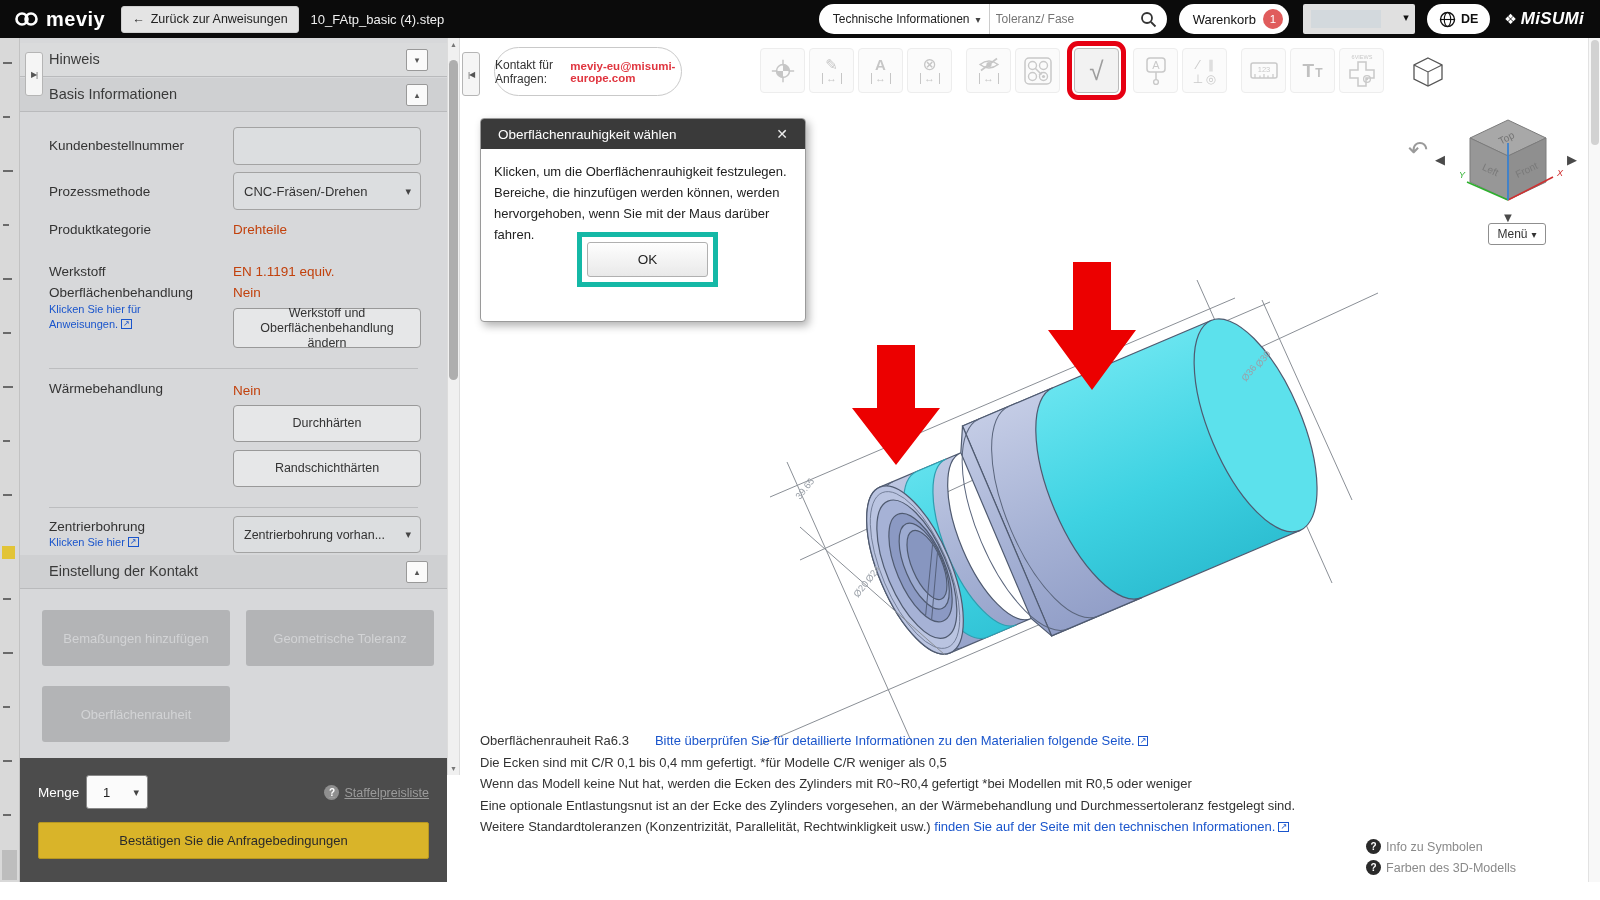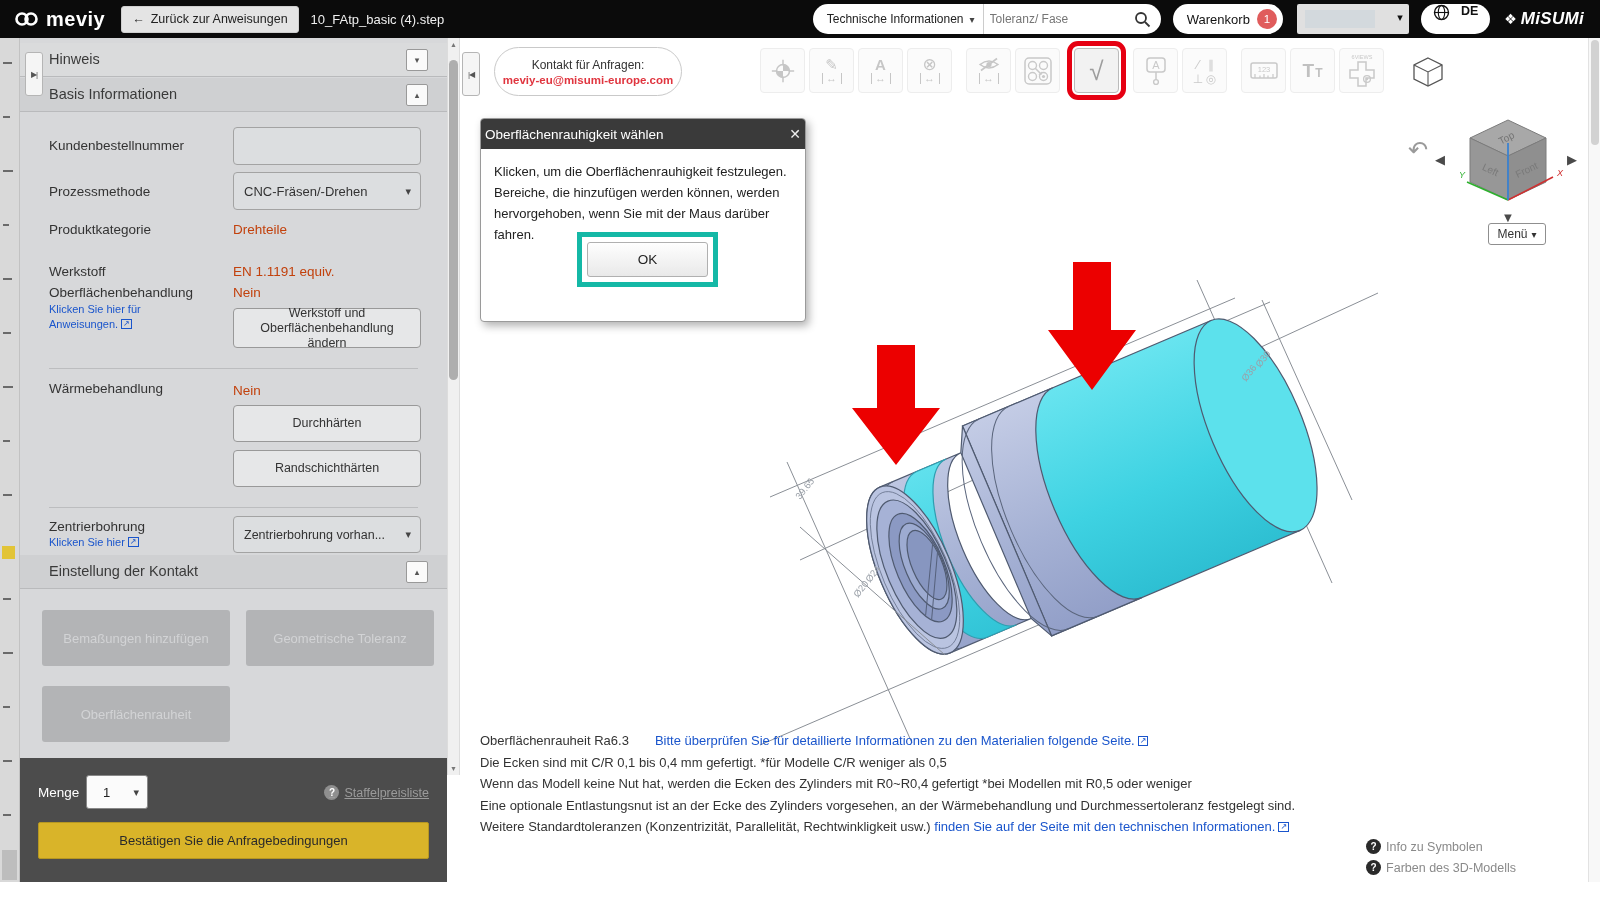--- a/index.html
+++ b/index.html
@@ -26,22 +26,22 @@
                   font-family:"Liberation Sans",sans-serif; min-width:0; }
   .mag { margin-right:10px; }
   .cart-pill { height:30px; background:#fff; border-radius:16px; display:flex; align-items:center;
                padding:0 6px 0 14px; margin-left:12px; font-size:13px; color:#111; cursor:pointer; }
   .cart-badge { width:20px; height:20px; border-radius:50%; background:#e05c5c; color:#fff;
                 font-size:11.5px; display:flex; align-items:center; justify-content:center; margin-left:7px; }
   .account-select { width:112px; height:30px; background:#e0e0e0; border-radius:2px; margin-left:14px;
                     position:relative; cursor:pointer; }
   .account-blank { position:absolute; left:8px; top:6px; width:70px; height:18px; background:#d3d9dd; }
   .account-chev { position:absolute; right:6px; top:7px; font-size:11px; color:#111; }
-  .lang-pill { height:30px; background:#fff; border-radius:16px; display:flex; 
-               gap:11px; padding:0 12px; margin-left:12px; cursor:pointer; }
+  .lang-pill { height:30px; background:#fff; border-radius:16px; display:flex; align-items:center;
+               gap:5px; padding:0 12px; margin-left:12px; cursor:pointer; }
   .lang-txt { font-size:12.5px; font-weight:bold; color:#111; }
   .brand { display:flex; align-items:center; gap:4px; margin:0 16px 0 14px; color:#fff; }
   .brand-mark { font-size:14px; }
   .brand-word { font-size:17px; font-weight:bold; font-style:italic; letter-spacing:.3px; }
 
   
   .ministrip { position:absolute; left:0; top:38px; width:20px; bottom:18px;
                background:#d9d9d9; border-right:1px solid #c2c2c2; }
   .tick { position:absolute; left:3px; height:2px; background:#6a6a6a; }
   .tick-yellow { position:absolute; left:2px; width:13px; height:13px; background:#e2c437; }
@@ -95,21 +95,21 @@
   
   .side-scroll { position:absolute; left:447px; top:38px; width:13px; height:737px;
                  background:#f0f0f0; border-left:1px solid #dcdcdc; border-right:1px solid #dcdcdc; }
   .scroll-arrow { position:absolute; left:0; width:100%; text-align:center; font-size:7px; color:#777; cursor:pointer; }
   .side-thumb { position:absolute; left:1px; top:22px; width:9px; height:320px; background:#aeaeae;
                 border-radius:5px; cursor:pointer; }
 
   
   .viewer { position:absolute; left:460px; top:38px; right:12px; bottom:18px; background:#fff; }
   .contact { position:absolute; left:34px; top:9px; width:188px; height:49px; border:1px solid #c9c9c9;
-             border-radius:26px; display:flex; flex-direction:column; align-items:center;
+             border-radius:26px; display:flex; flex-direction:row; align-items:center;
              justify-content:center; gap:2px; }
   .contact-l1 { font-size:12px; color:#333; }
   .contact-l2 { font-size:11.5px; font-weight:bold; color:#e0353f; cursor:pointer; }
 
   .toolbar { position:absolute; left:300px; top:10px; display:flex; align-items:flex-start; }
   .tool { width:45px; height:45px; background:#fbfbfb; border:1px solid #ededed; border-radius:4px;
           display:flex; flex-direction:column; align-items:center; justify-content:center;
           color:#c6c6c6; cursor:pointer; margin-left:4px; flex:none; }
   .tool.gap { margin-left:14px; }
   .tool.active { background:#f2f2f2; border-color:#bbb; outline:5px solid #e60012; outline-offset:2px; }
@@ -117,21 +117,21 @@
   .dim-glyph { width:20px; height:11px; border-left:1.5px solid #c6c6c6; border-right:1.5px solid #c6c6c6;
                font-size:11px; line-height:10px; text-align:center; margin-top:1px; }
   .root-glyph { font-size:26px; color:#9d9d9d; line-height:26px; }
   .tt-wrap { display:flex; align-items:baseline; gap:1px; color:#c0c0c0; }
   .tt-big { font-size:19px; font-weight:bold; }
   .tt-small { font-size:12px; font-weight:bold; }
 
   .dialog { position:absolute; left:20px; top:80px; width:326px; background:#fff;
             border:1px solid #9a9a9a; border-radius:4px; box-shadow:3px 4px 8px rgba(0,0,0,.3); z-index:20; }
   .dialog-head { background:#3a3a3a; color:#fff; font-size:13.5px; height:30px; border-radius:3px 3px 0 0;
-                 display:flex; align-items:center; padding:0 4px; }
+                 display:flex; align-items:center; padding:0 17px; }
   .dialog-close { margin-left:auto; font-size:14px; cursor:pointer; color:#eee; }
   .dialog-body { padding:12px 13px 76px 13px; font-size:13px; line-height:21px; color:#222; }
   .ok-redbox { position:absolute; left:96px; top:113px; border:5px solid #14b8a6; padding:5px; }
   .ok-btn { width:121px; height:35px; background:linear-gradient(#fefefe,#e9e9e9); border:1px solid #b0b0b0;
             border-radius:3px; font-size:13.5px; color:#222; display:flex; align-items:center;
             justify-content:center; cursor:pointer; }
 
   .menu-btn { position:absolute; left:1028px; top:185px; width:58px; height:22px; background:#fff;
               border:1px solid #8f8f8f; border-radius:3px; font-size:12px; color:#333;
               display:flex; align-items:center; justify-content:center; gap:4px; cursor:pointer; }

